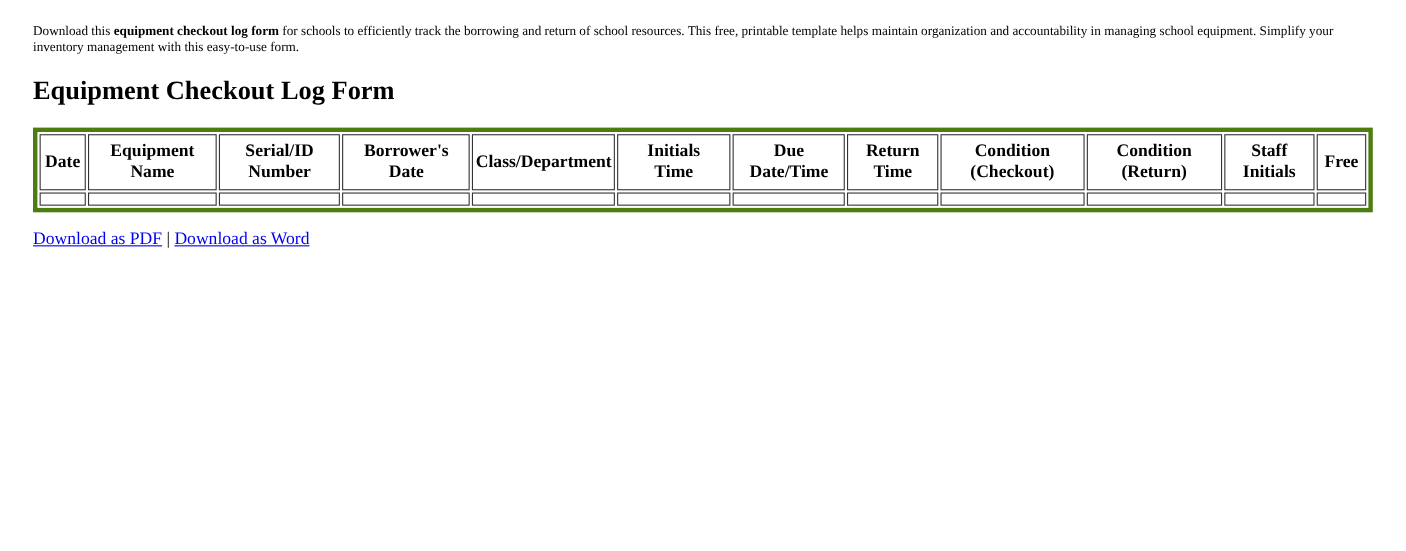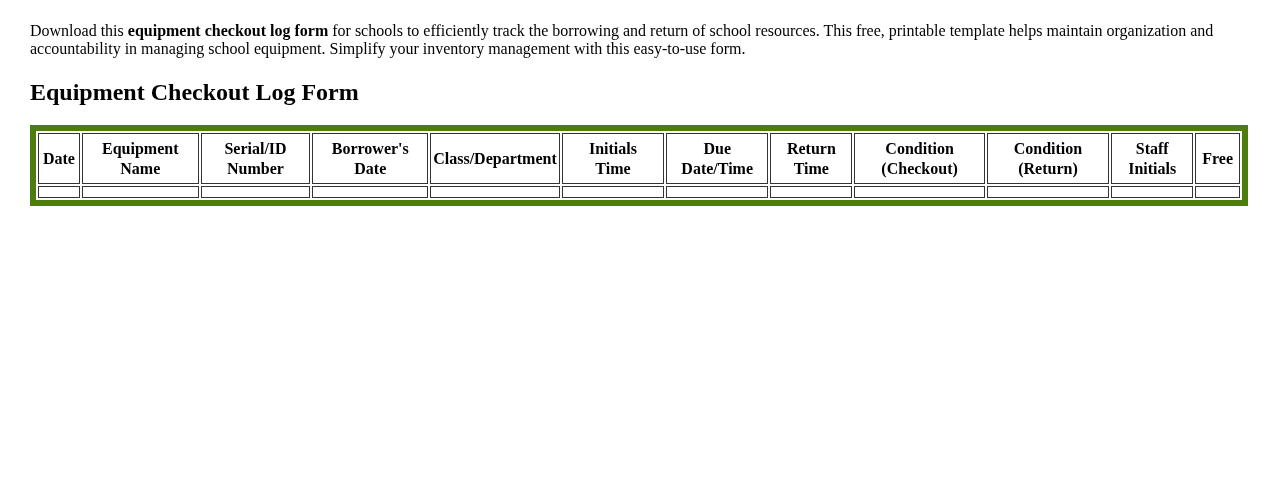--- a/index.html
+++ b/index.html
@@ -13,35 +13,35 @@
     width: 1218px;
     padding: 6px 30px 0 30px;
   }
   h1 {
     font-size: 32px;
     font-weight: bold;
     margin: 21px 0;
     line-height: 1.15;
   }
   p.intro {
-    font-size: 16px;
+    font-size: 12px;
     line-height: 1.15;
     margin: 16px 0;
   }
   p.intro strong { font-weight: bold; }
   h2 {
     font-size: 24px;
     font-weight: bold;
     margin: 20px 0 19px 0;
     line-height: 1.15;
   }
   table.log {
     border-collapse: separate;
     border-spacing: 2px;
-    border: 6px solid #4d7c0f;
+    border: 4px solid #4d7c0f;
     table-layout: fixed;
   }
   table.log th, table.log td {
     border: 1px solid #333333;
     box-sizing: border-box;
   }
   table.log th {
     font-size: 16px;
     font-weight: bold;
     text-align: center;
@@ -126,14 +126,15 @@
         <td></td>
         <td></td>
         <td></td>
         <td></td>
         <td></td>
         <td></td>
       </tr>
     </tbody>
   </table>
 
+  <p class="downloads"><a href="#">Download as PDF</a><span class="sep"> </span><span class="sep">|</span><span class="sep"> </span><a href="#">Download as Word</a></p>
 
 </div>
 
 </body></html>

